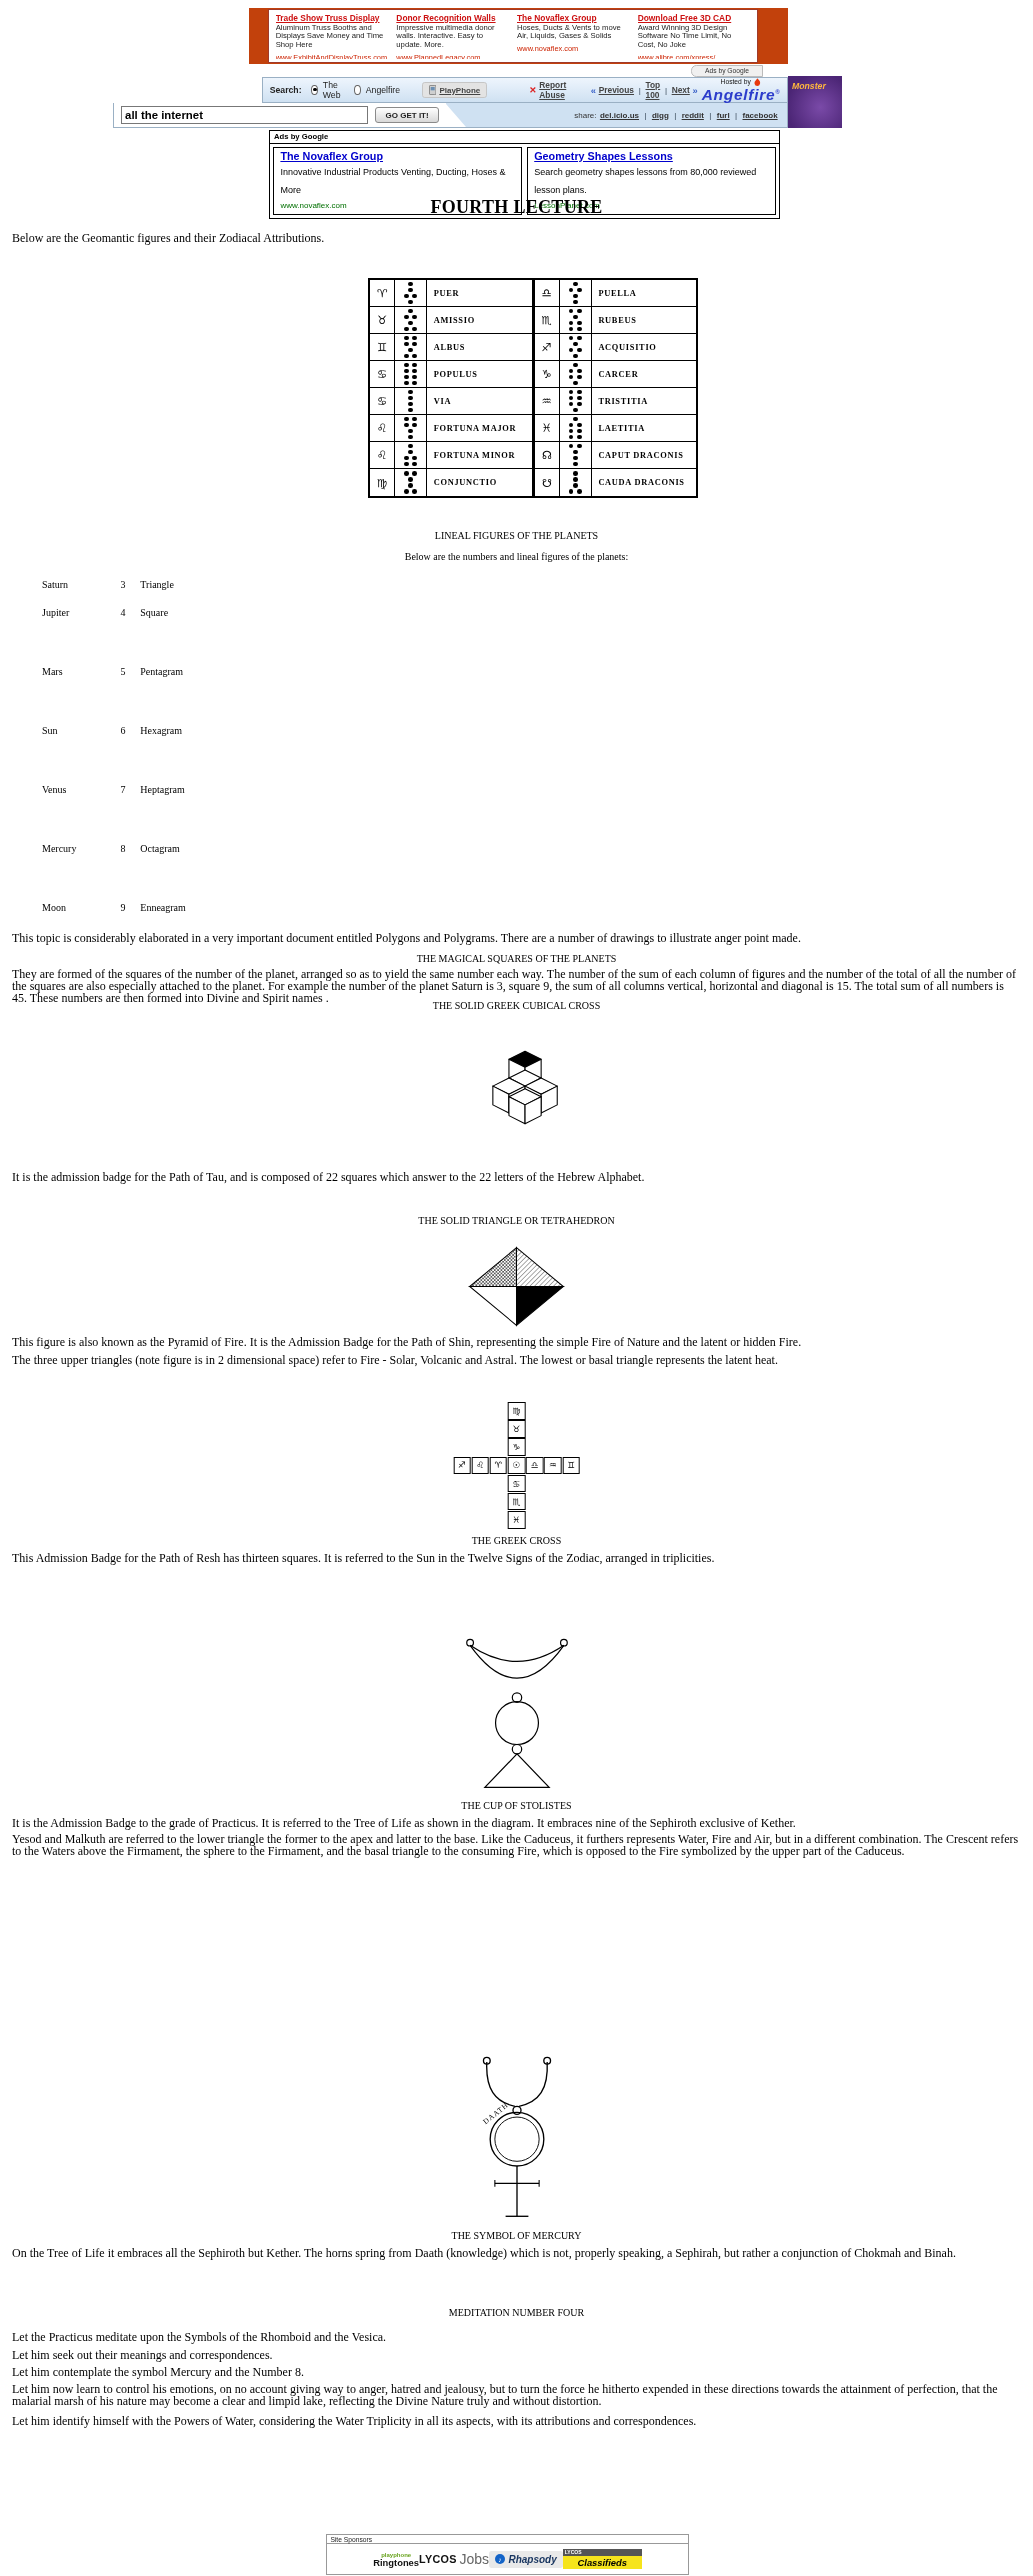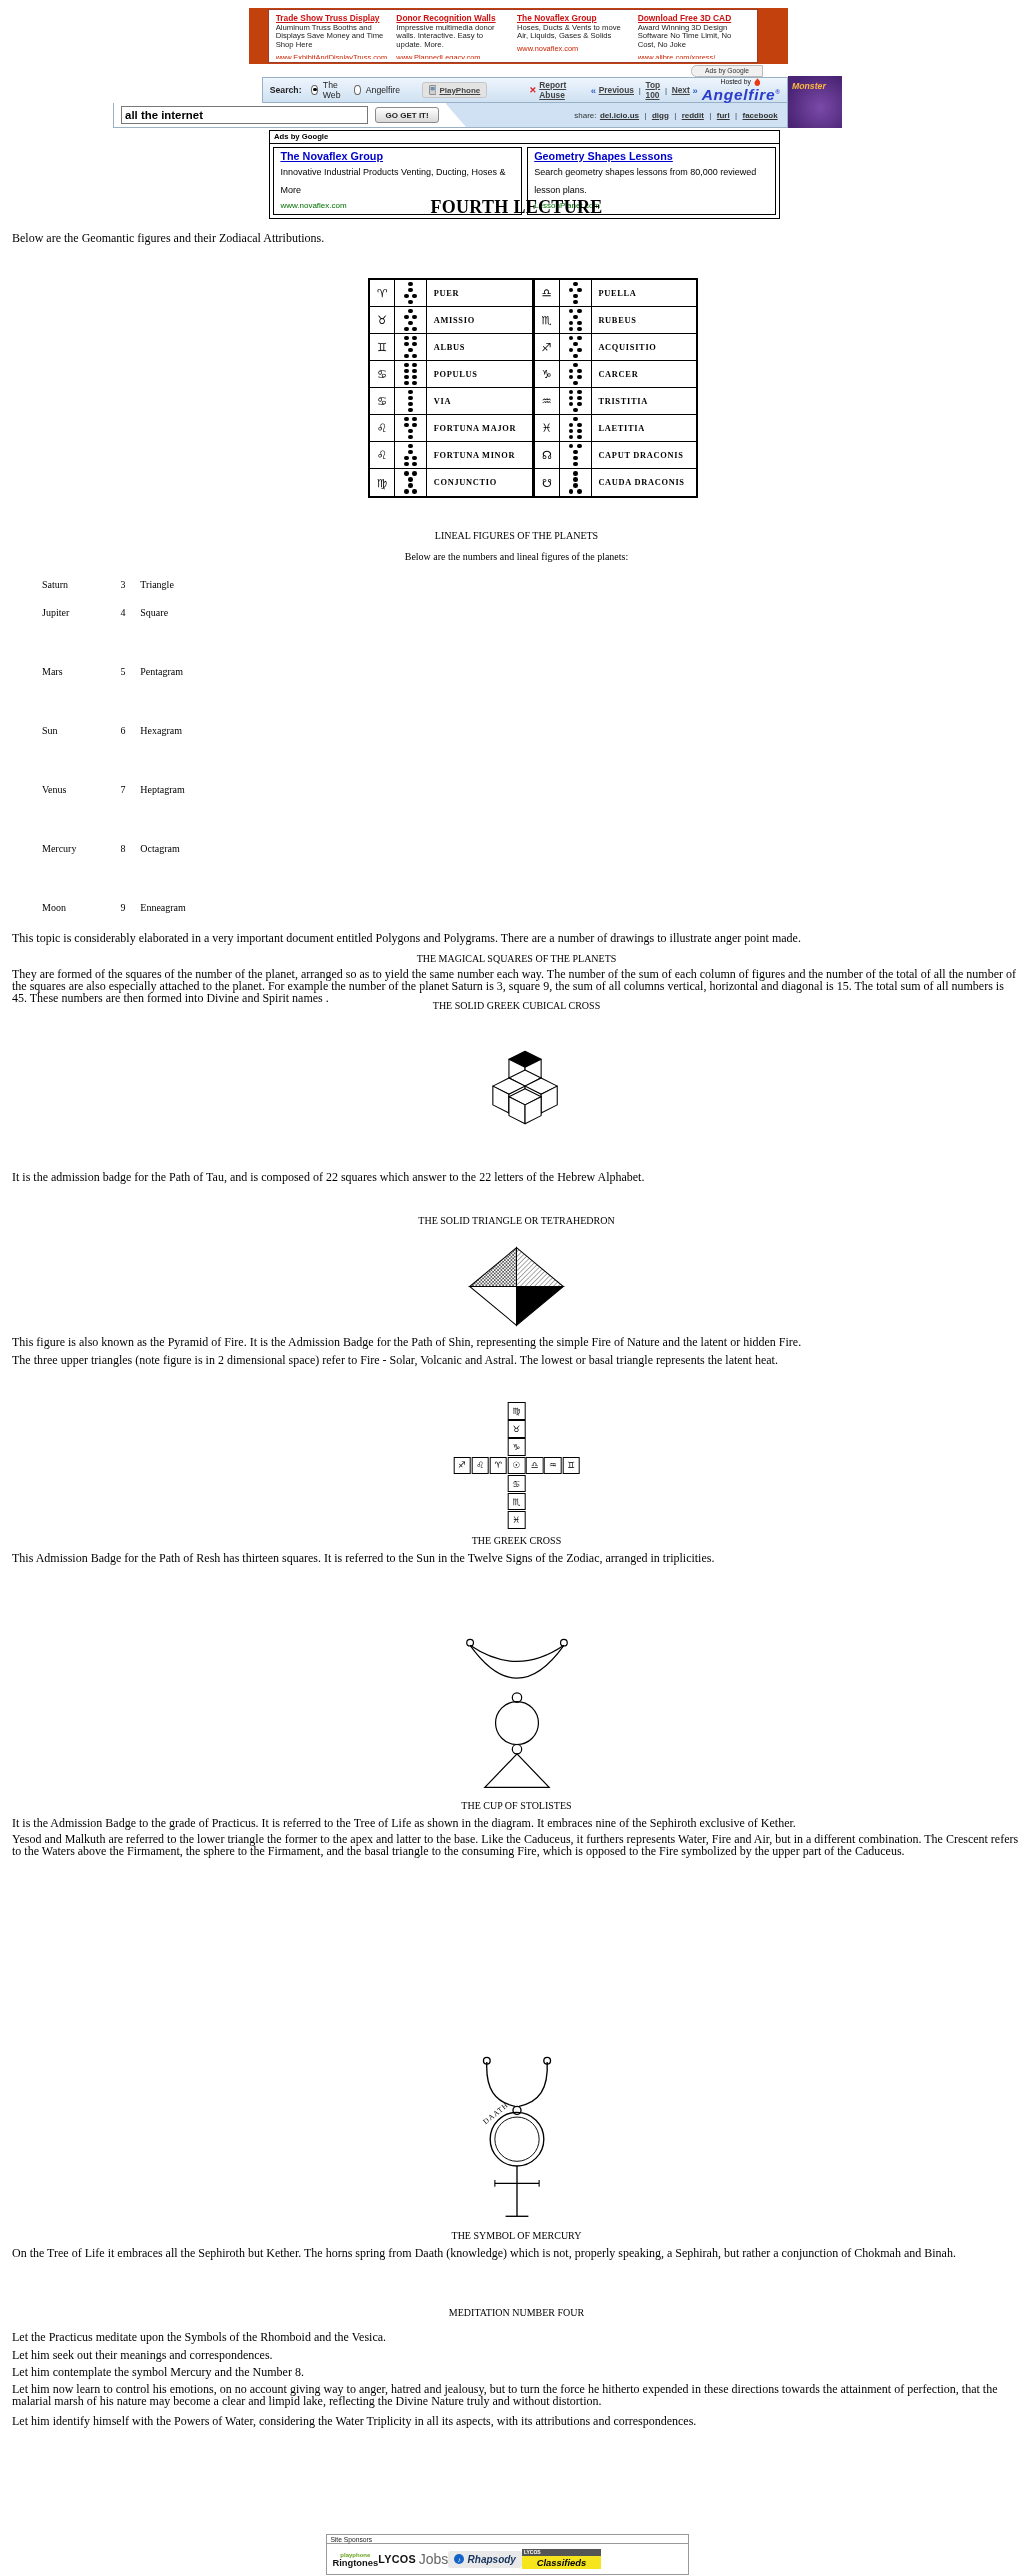--- a/index.html
+++ b/index.html
@@ -109,21 +109,21 @@
   .figwrap{position:absolute;left:0;width:100%;display:flex;justify-content:center;}
   .gcross{position:absolute;left:50%;transform:translateX(-50%);top:1402px;
           display:grid;grid-template-rows:repeat(7,17.5px);grid-template-columns:repeat(7,17.5px);gap:0.7px;}
   .gcell{border:1.3px solid #000;box-sizing:border-box;background:#fff;display:flex;
          align-items:center;justify-content:center;font-family:"DejaVu Sans",sans-serif;font-size:8.7px;}
 
   
   .sponsors{position:absolute;left:326px;top:2534px;width:363px;border:0.7px solid #999;
             background:#fff;font-family:"Liberation Sans",sans-serif;box-sizing:border-box;}
   .sp-label{font-size:6.7px;padding:0.7px 3.4px;border-bottom:0.7px solid #999;color:#222;}
-  .sp-row{display:flex;align-items:center;justify-content:flex-start;height:30px;padding:0 5.4px;}
+  .sp-row{display:flex;align-items:center;justify-content:center;height:30px;padding:0 5.4px;}
   .sp-item{display:flex;align-items:center;cursor:pointer;}
   .sp-col{flex-direction:column;line-height:1;}
   .sp-brand-play{font-size:6px;font-weight:bold;color:#6aa41f;}
   .sp-ring{font-weight:bold;font-size:9.4px;color:#111;}
   .sp-lycos{font-weight:900;font-size:10.8px;color:#111;letter-spacing:0.3px;}
   .sp-jobs{font-size:14px;color:#666;margin-left:2.7px;}
   .sp-rhap{background:#e9e9e9;border-radius:2.7px;padding:2.7px 6px;gap:3.4px;}
   .sp-rhap .icon{width:10px;height:10px;border-radius:50%;background:#1464c8;color:#fff;
                  font-size:6.7px;display:flex;align-items:center;justify-content:center;}
   .sp-rhap .txt{font-weight:bold;font-style:italic;font-size:10px;color:#17345f;}

